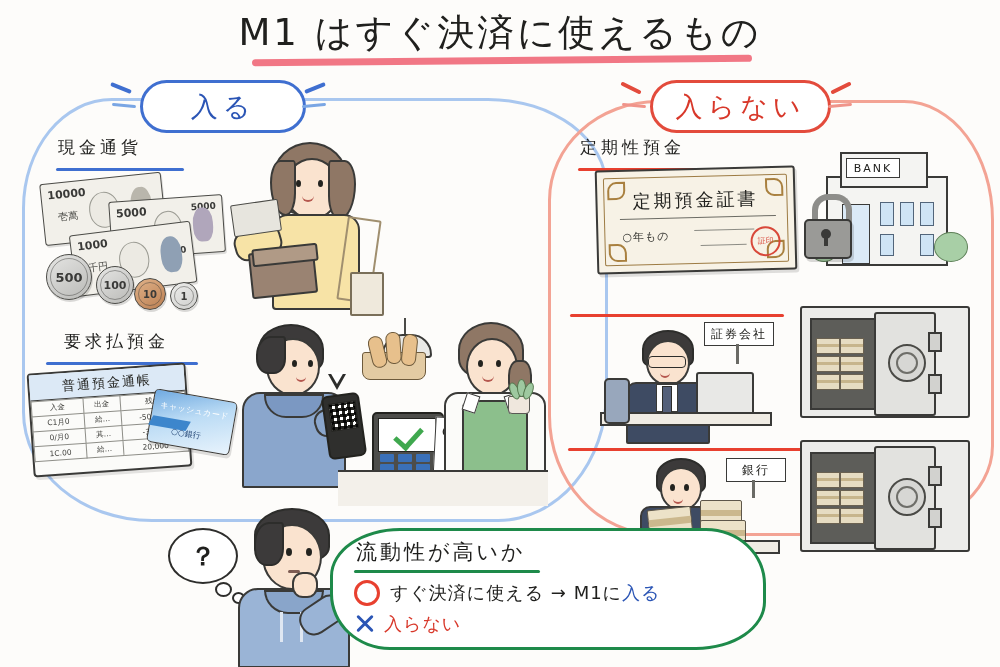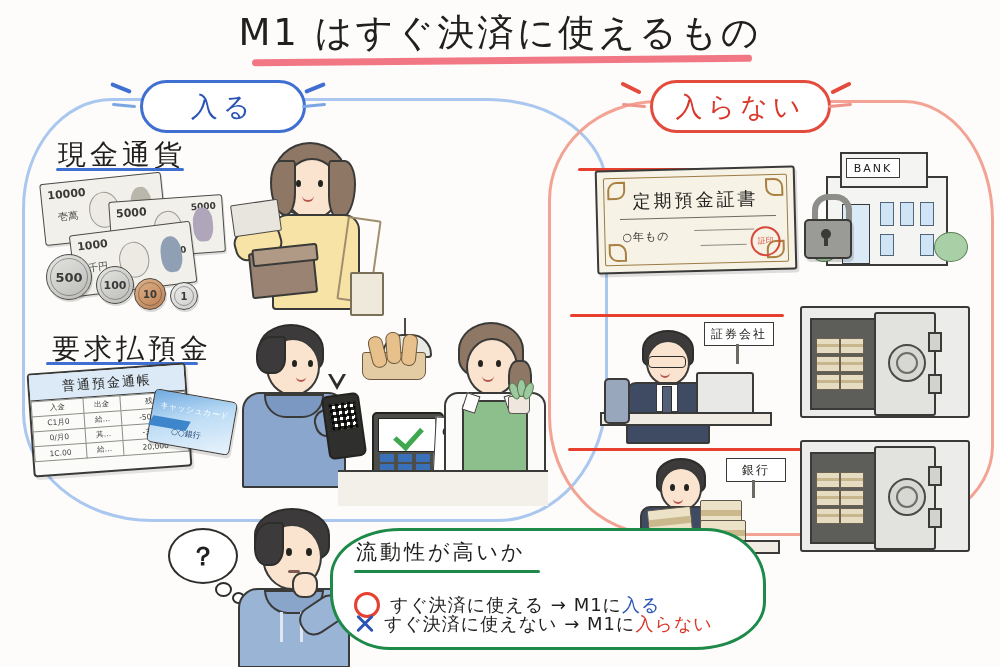--- a/index.html
+++ b/index.html
@@ -53,21 +53,21 @@
     border:3px solid #a9c7ef;
     border-radius:90px 120px 110px 130px/110px 90px 130px 110px;
   }
   #blob-out{
     left:548px;top:100px;width:440px;height:430px;
     border:3px solid #f3a394;
     border-radius:110px 90px 120px 110px/100px 120px 90px 120px;
   }
 
   
-  .sec-head{font-size:28px;letter-spacing:4px;color:#1f1f1d;}
+  .sec-head{font-size:17px;letter-spacing:4px;color:#1f1f1d;}
   .sec-rule{height:3px;border-radius:2px;}
   .rule-blue{background:#3f6fd0;}
   .rule-red{background:#e8402f;}
 
   
   .card{
     background:#fff;border:2px solid #3a3a38;border-radius:4px;
     box-shadow:2px 3px 0 rgba(0,0,0,.10);
   }
 
@@ -342,21 +342,21 @@
     <div class="abs mouth" style="left:72px;top:54px;"></div>
     <div class="abs torso" style="left:42px;top:74px;width:84px;height:92px;background:#f7e3a6;border-radius:16px 16px 4px 4px;"></div>
     <div class="abs torso" style="left:4px;top:88px;width:44px;height:26px;background:#f7e3a6;border-radius:12px;transform:rotate(-16deg);"></div>
     <div class="abs" style="left:2px;top:62px;width:46px;height:30px;background:#e7e5de;border:1.6px solid #4a4a46;border-radius:2px;transform:rotate(-8deg);"></div>
     <div class="abs" style="left:20px;top:110px;width:62px;height:42px;background:#9a8372;border:2px solid #3a3a38;border-radius:3px;transform:rotate(-6deg);"></div>
     <div class="abs" style="left:22px;top:106px;width:62px;height:14px;background:#b09a86;border:2px solid #3a3a38;border-radius:3px;transform:rotate(-6deg);"></div>
     <div class="abs" style="left:112px;top:78px;width:30px;height:80px;border:2px solid #a08f6f;border-radius:2px;transform:rotate(8deg);"></div>
     <div class="abs" style="left:120px;top:132px;width:30px;height:40px;background:#efe9dc;border:2px solid #7a6f59;border-radius:2px;"></div>
   </div>
 
-  <div class="abs sec-head nosel" style="left:52px;top:330px;">要求払預金</div>
+  <div class="abs sec-head nosel" style="left:64px;top:330px;">要求払預金</div>
   <div class="abs sec-rule rule-blue" style="left:46px;top:362px;width:152px;"></div>
 
   <div class="abs card" id="passbook">
     <div class="pb-title">普通預金通帳</div>
     <table>
       <tbody>
           <tr>
         <th>入金</th>
         <th>出金</th>
         <th>残金</th>
@@ -441,20 +441,21 @@
     <div class="abs" style="left:24px;top:72px;width:12px;height:16px;background:#fff;border:1.6px solid #3a3a38;transform:rotate(18deg);"></div>
     <div class="abs" style="left:66px;top:72px;width:12px;height:16px;background:#fff;border:1.6px solid #3a3a38;transform:rotate(-18deg);"></div>
   </div>
 
   <div class="abs" id="counter"></div>
   <div class="abs" id="plant-pot"></div>
   <div class="abs leaf" style="left:510px;top:382px;transform:rotate(-22deg);"></div>
   <div class="abs leaf" style="left:517px;top:379px;"></div>
   <div class="abs leaf" style="left:524px;top:382px;transform:rotate(22deg);"></div>
 
+  <div class="abs sec-head nosel" style="left:580px;top:136px;">定期性預金</div>
   <div class="abs sec-rule rule-red" style="left:578px;top:168px;width:140px;"></div>
 
   <div class="abs" id="cert">
     <span class="inner"></span>
     <span class="corner" style="left:10px;top:10px;"></span>
     <span class="corner" style="right:10px;top:10px;transform:rotate(90deg);"></span>
     <span class="corner" style="left:10px;bottom:10px;transform:rotate(-90deg);"></span>
     <span class="corner" style="right:10px;bottom:10px;transform:rotate(180deg);"></span>
     <span class="ct nosel">定期預金証書</span>
     <span class="cl"></span>
@@ -572,26 +573,25 @@
     <div class="abs" style="left:64px;top:104px;width:3px;height:30px;background:#dfe7f2;"></div>
     <div class="abs torso" style="left:62px;top:92px;width:44px;height:26px;background:#9ab4d6;border-radius:14px;transform:rotate(-34deg);"></div>
     <div class="abs" style="left:56px;top:64px;width:22px;height:22px;border-radius:42%;background:#fae3cf;border:2px solid #3a3a38;"></div>
   </div>
 
   <div class="abs" id="legend">
     <div class="cloud"></div>
     <div class="lg-title nosel">流動性が高いか</div>
     <div class="lg-rule"></div>
 
-    <div class="lg-row" style="top:64px;align-items:center;">
+    <div class="lg-row" style="top:52px;align-items:center;">
       <span class="mk-o"></span>
       <span>すぐ決済に使える  →  M1に</span>
       <span class="hl-blue">入る</span>
     </div>
 
     <div class="lg-row" style="top:84px;">
       <span class="mk-x"></span>
-      <span>すぐ決済に使えない  →  M1に</span>
       <span class="hl-red">入らない</span>
     </div>
   </div>
 
 </div>
 
 </body></html>

